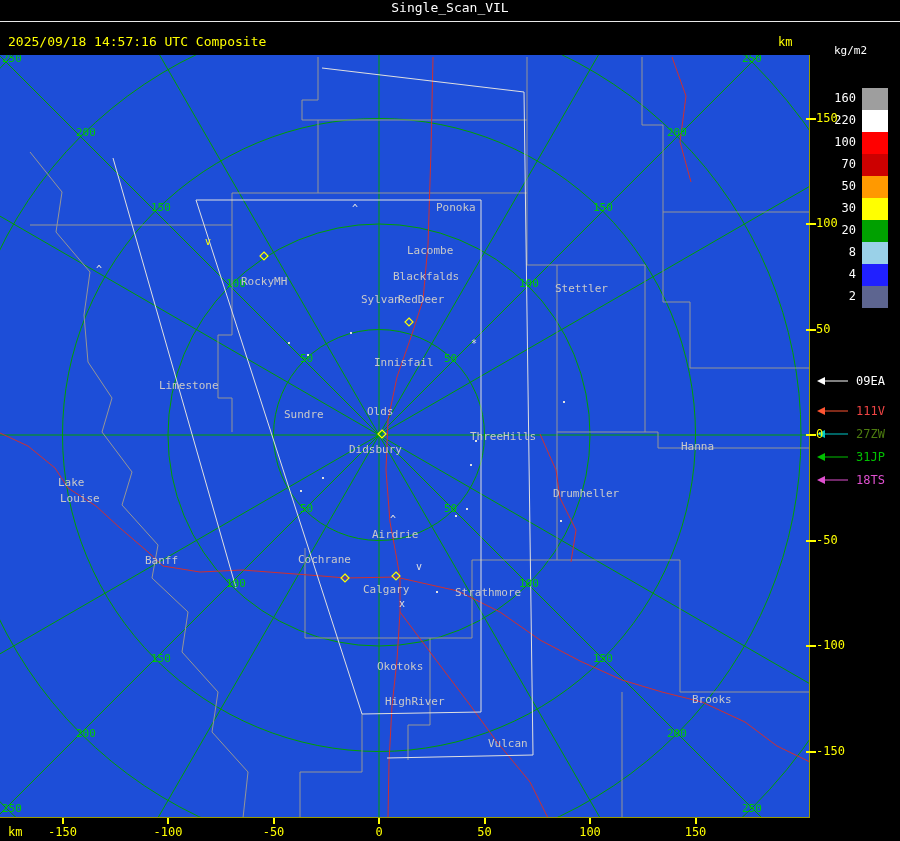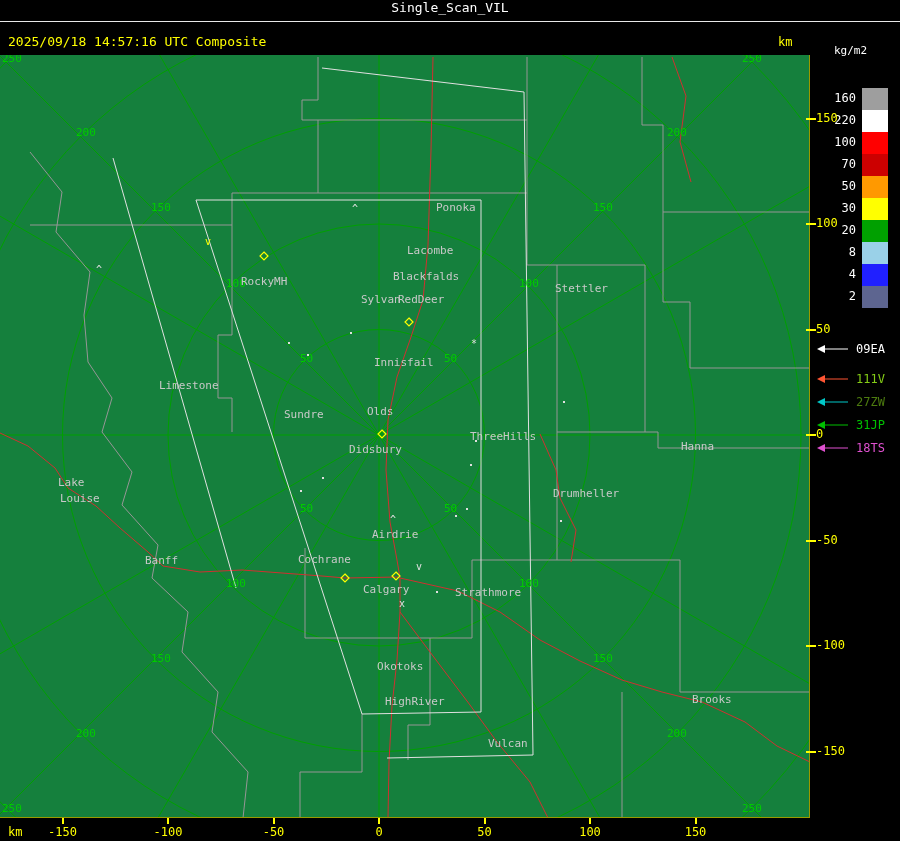--- a/index.html
+++ b/index.html
@@ -1,28 +1,28 @@
 <!DOCTYPE html>
 <html><head>
 <meta charset="utf-8">
 <style>
   html,body{margin:0;padding:0;background:#000;width:900px;height:841px;overflow:hidden;
     font-family:"DejaVu Sans Mono","Liberation Mono",monospace;}
   .titlebar{position:absolute;left:0;top:0;width:900px;height:21px;border-bottom:1px solid #e8e8e8;
     color:#ffffff;font-size:13px;display:flex;align-items:flex-start;justify-content:center;}
   .timestamp{position:absolute;left:8px;top:34px;color:#ffff00;font-size:13px;}
   .km-top{position:absolute;left:778px;top:35px;color:#ffff00;font-size:12px;}
-  .plot{position:absolute;left:0;top:55px;width:810px;height:763px;background:#15803d;}
+  .plot{position:absolute;left:0;top:55px;width:810px;height:763px;background:#1d4ed8;}
   .plot svg{display:block;}
   svg text{font-family:"DejaVu Sans Mono","Liberation Mono",monospace;}
   .right-panel{position:absolute;left:810px;top:22px;width:90px;height:819px;}
   .kg{position:absolute;left:24px;top:22px;color:#ffffff;font-size:11px;}
   .cblab{position:absolute;left:14px;width:32px;text-align:right;color:#ffffff;font-size:12px;}
   .cbsw{position:absolute;left:52px;width:26px;height:22px;}
-  .siterow{position:absolute;left:6px;height:14px;display:flex;align-items:center;gap:6px;font-size:12px;}
+  .siterow{position:absolute;left:6px;height:14px;display:flex;align-items:center;gap:6px;font-size:12px;margin-top:32px;}
   .rtick{position:absolute;left:-4px;width:10px;height:2px;background:#ffff00;}
   .rlab{position:absolute;left:6px;color:#ffff00;font-size:12px;}
   .bottom-axis{position:absolute;left:0;top:818px;width:900px;height:23px;}
   .btick{position:absolute;top:0;width:2px;height:6px;background:#ffff00;}
   .blab{position:absolute;top:7px;width:36px;text-align:center;color:#ffff00;font-size:12px;}
   .km-bottom{position:absolute;left:8px;top:7px;color:#ffff00;font-size:12px;}
 </style>
 </head>
 <body>
 
@@ -189,21 +189,21 @@
           <line x1="8" y1="5" x2="32" y2="5" stroke="#ffffff" stroke-width="1"></line>
           <polygon points="1,5 9,1 9,9" fill="#ffffff"></polygon>
         </svg>
         <span style="color:#ffffff">09EA</span>
       </div>
       <div class="siterow" style="top: 350px;">
         <svg width="34" height="10">
           <line x1="8" y1="5" x2="32" y2="5" stroke="#ff5533" stroke-width="1"></line>
           <polygon points="1,5 9,1 9,9" fill="#ff5533"></polygon>
         </svg>
-        <span style="color:#84cc16">111V</span>
+        <span style="color:#ef4444">111V</span>
       </div>
       <div class="siterow" style="top: 373px;">
         <svg width="34" height="10">
           <line x1="8" y1="5" x2="32" y2="5" stroke="#00c8c8" stroke-width="1"></line>
           <polygon points="1,5 9,1 9,9" fill="#00c8c8"></polygon>
         </svg>
         <span style="color:#4d7c0f">27ZW</span>
       </div>
       <div class="siterow" style="top: 396px;">
         <svg width="34" height="10">

